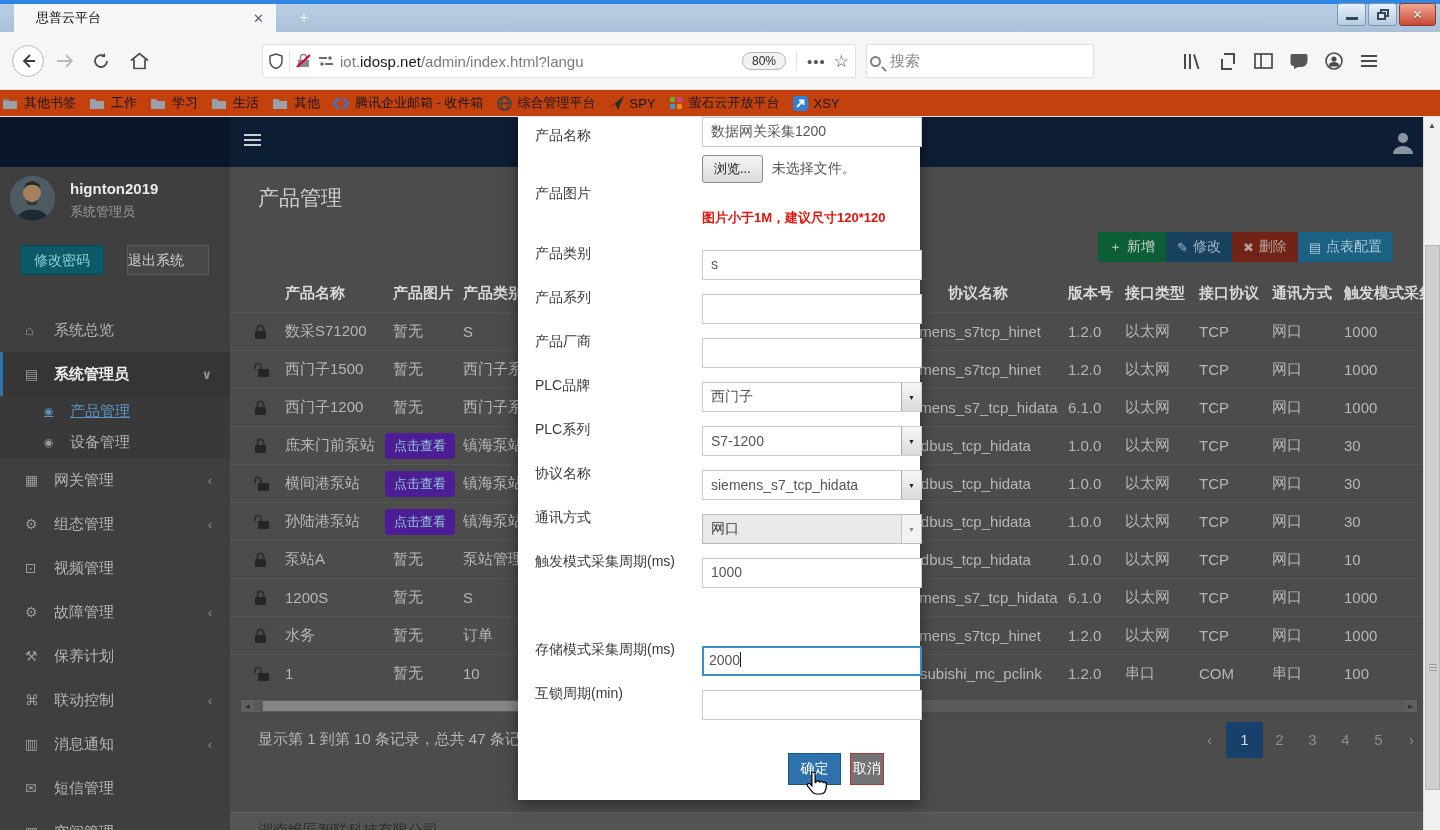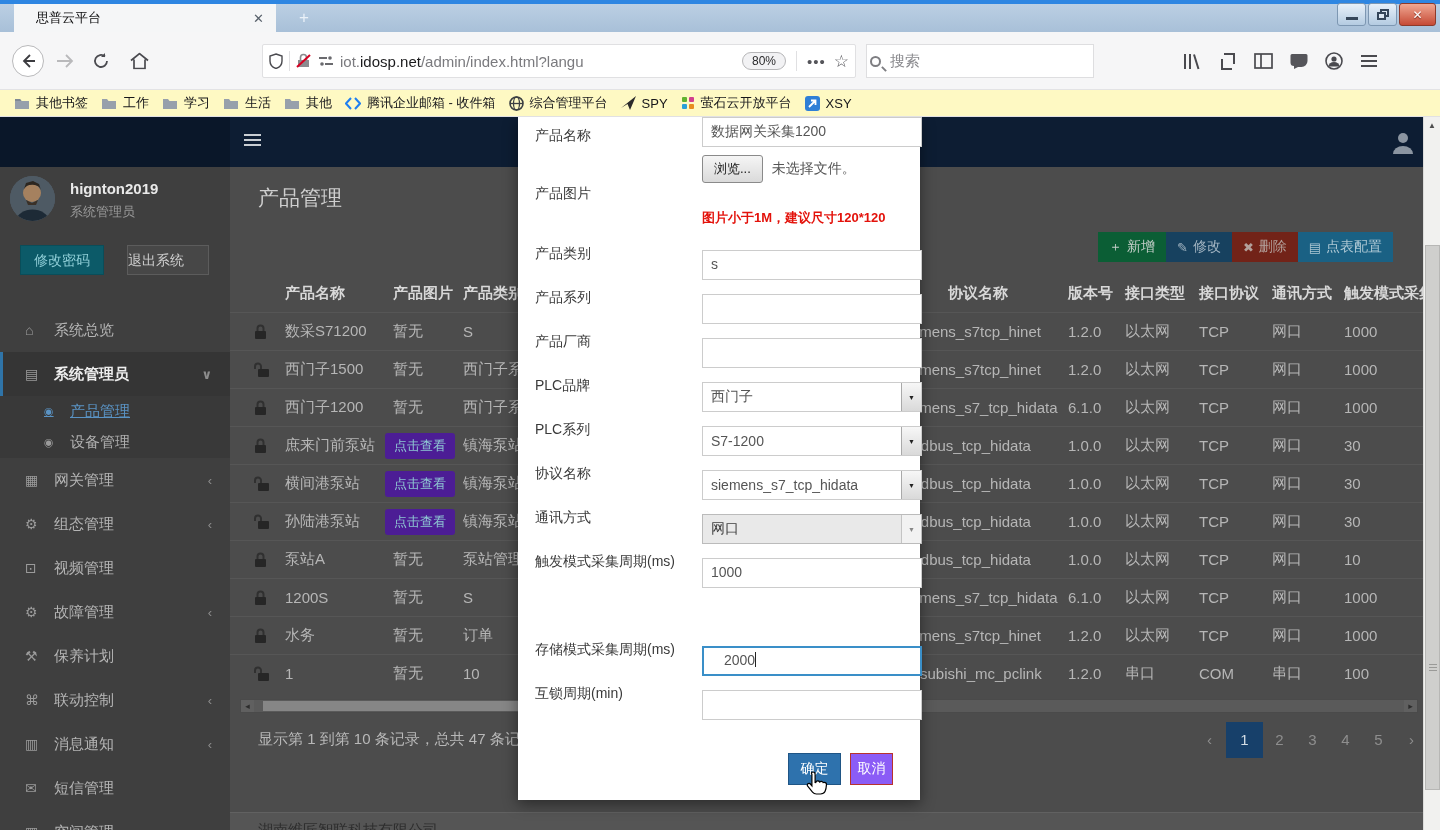--- a/index.html
+++ b/index.html
@@ -31,21 +31,21 @@
 .urltext{font-size:15px;color:#7a7a7e;white-space:nowrap;overflow:hidden;flex:1;margin-left:6px}
 .urltext .host{color:#1b1b1d}
 .zoompill{border:1px solid #b6b6b8;border-radius:10px;background:#f2f2f4;font-size:12px;color:#2a2a2c;padding:1px 9px;margin-right:4px}
 .dots{color:#55555a;font-size:15px;letter-spacing:1px;margin:0 8px 0 4px}
 .star{color:#55555a;font-size:17px}
 .searchbox{position:absolute;left:866px;top:12px;width:228px;height:34px;background:#fff;border:1px solid #dedee0;display:flex;align-items:center;padding:0 3px;color:#8a8a8e;font-size:15px}
 .mag{width:11px;height:11px;border:2px solid #7e7e82;border-radius:50%;position:relative;margin-right:9px}
 .mag:after{content:"";position:absolute;width:6px;height:2px;background:#7e7e82;transform:rotate(45deg);left:9px;top:10px}
 .ficons{position:absolute;left:1183px;top:0;height:58px;display:flex;align-items:center;gap:17px}
 
-.bookbar{position:absolute;top:90px;left:0;right:0;height:27px;background:#fef9c3;border-bottom:1px solid #e1e1e3;display:flex;align-items:center;padding-left:14px;font-size:13px;color:#16161a}
+.bookbar{position:absolute;top:90px;left:0;right:0;height:27px;background:#c2410c;border-bottom:1px solid #e1e1e3;display:flex;align-items:center;padding-left:2px;font-size:13px;color:#16161a}
 .bm{display:flex;align-items:center;gap:6px;margin-right:13px;white-space:nowrap}
 
 .content{position:absolute;top:117px;left:0;width:1440px;height:713px;background:#4c4c4c;overflow:hidden}
 .appnav{position:absolute;top:0;left:0;right:0;height:50px;background:#0d1d33}
 .applogo{position:absolute;left:0;top:0;width:230px;height:50px;background:#0a1729}
 .burger{position:absolute;left:244px;top:17px;width:17px}
 .burger i{display:block;height:2px;background:#c9ced3;margin-bottom:3px}
 .navuser{position:absolute;left:1392px;top:13px}
 
 .sidebar{position:absolute;top:50px;left:0;width:230px;bottom:0;background:#3f3f3f;overflow:hidden}
@@ -107,34 +107,34 @@
 .vscroll{position:absolute;right:0;top:0;width:17px;height:713px;background:#f1f1ef;border-left:1px solid #dcdcda;z-index:80}
 .vs-up{height:17px;color:#4f4f4f;font-size:8px;text-align:center;line-height:17px}
 .vs-thumb{position:absolute;left:1px;width:15px;top:128px;height:545px;background:#cfcfcd;border:1px solid #b7b7b5}
 .vs-grip{position:absolute;left:3px;top:418px;width:8px}
 .vs-grip i{display:block;height:1px;background:#9a9a98;margin-bottom:2px}
 
 .modal{position:absolute;left:518px;top:0;width:402px;height:683px;background:#fff;z-index:50;box-shadow:0 4px 14px rgba(0,0,0,.45)}
 .mrow{position:absolute;left:17px;width:370px;height:30px}
 .mlabel{position:absolute;left:0;top:7px;font-size:14px;color:#3a3a3a;white-space:nowrap}
 .mctrl{position:absolute;left:167px;top:12px;width:220px;height:30px;border:1px solid #ccc;background:#fff;font-size:14px;color:#555;padding:5px 8px;white-space:nowrap;overflow:hidden}
-.mctrl.focus{border:2px solid #3a8fc8;padding:4px 20px}
+.mctrl.focus{border:2px solid #3a8fc8;padding:4px 5px}
 .msel{display:flex;align-items:center;padding:0}
 .msel .val{flex:1;padding:0 8px}
 .selbtn{width:20px;height:100%;border-left:1px solid #a9a9a9;background:linear-gradient(#f7f7f7,#d9d9d9);display:flex;align-items:center;justify-content:center}
 .selbtn:after{content:"▼";font-size:7px;color:#222}
 .msel.disabled{background:#e9e9e9;border-color:#bbb;color:#3c3c3c}
 .msel.disabled .selbtn{background:#f2f2f2;border-color:#c4c4c4}
 .msel.disabled .selbtn:after{color:#888}
 .browse{border:1px solid #8a8a8a;border-radius:3px;background:linear-gradient(#f5f5f5,#dadada);font-size:13px;color:#222;padding:4px 11px;font-family:inherit}
 .fstatus{font-size:14px;color:#555;margin-left:9px}
 .mhint{position:absolute;left:184px;top:92px;font-size:13px;font-weight:bold;color:#e3120b;white-space:nowrap}
 .mbtn{position:absolute;top:636px;height:32px;border:none;color:#fff;font-size:14px;font-family:inherit}
 .m-ok{left:270px;width:53px;background:#2e72ad;border:1px solid #1f5585}
-.m-cancel{left:332px;width:43px;background:#8b5cf6;border:1px solid #b8322e}
+.m-cancel{left:332px;width:34px;background:#737373;border:1px solid #b8322e}
 .caret{display:inline-block;width:0;border-left:1px solid #222;height:15px;vertical-align:-2px}
 .cursor{position:absolute;left:804px;top:770px;z-index:200}
 .ico-label{white-space:nowrap}
 </style>
 </head>
 <body>
 
 <div class="titlebar">
   <div class="topstrip"></div>
   <div class="tab">

